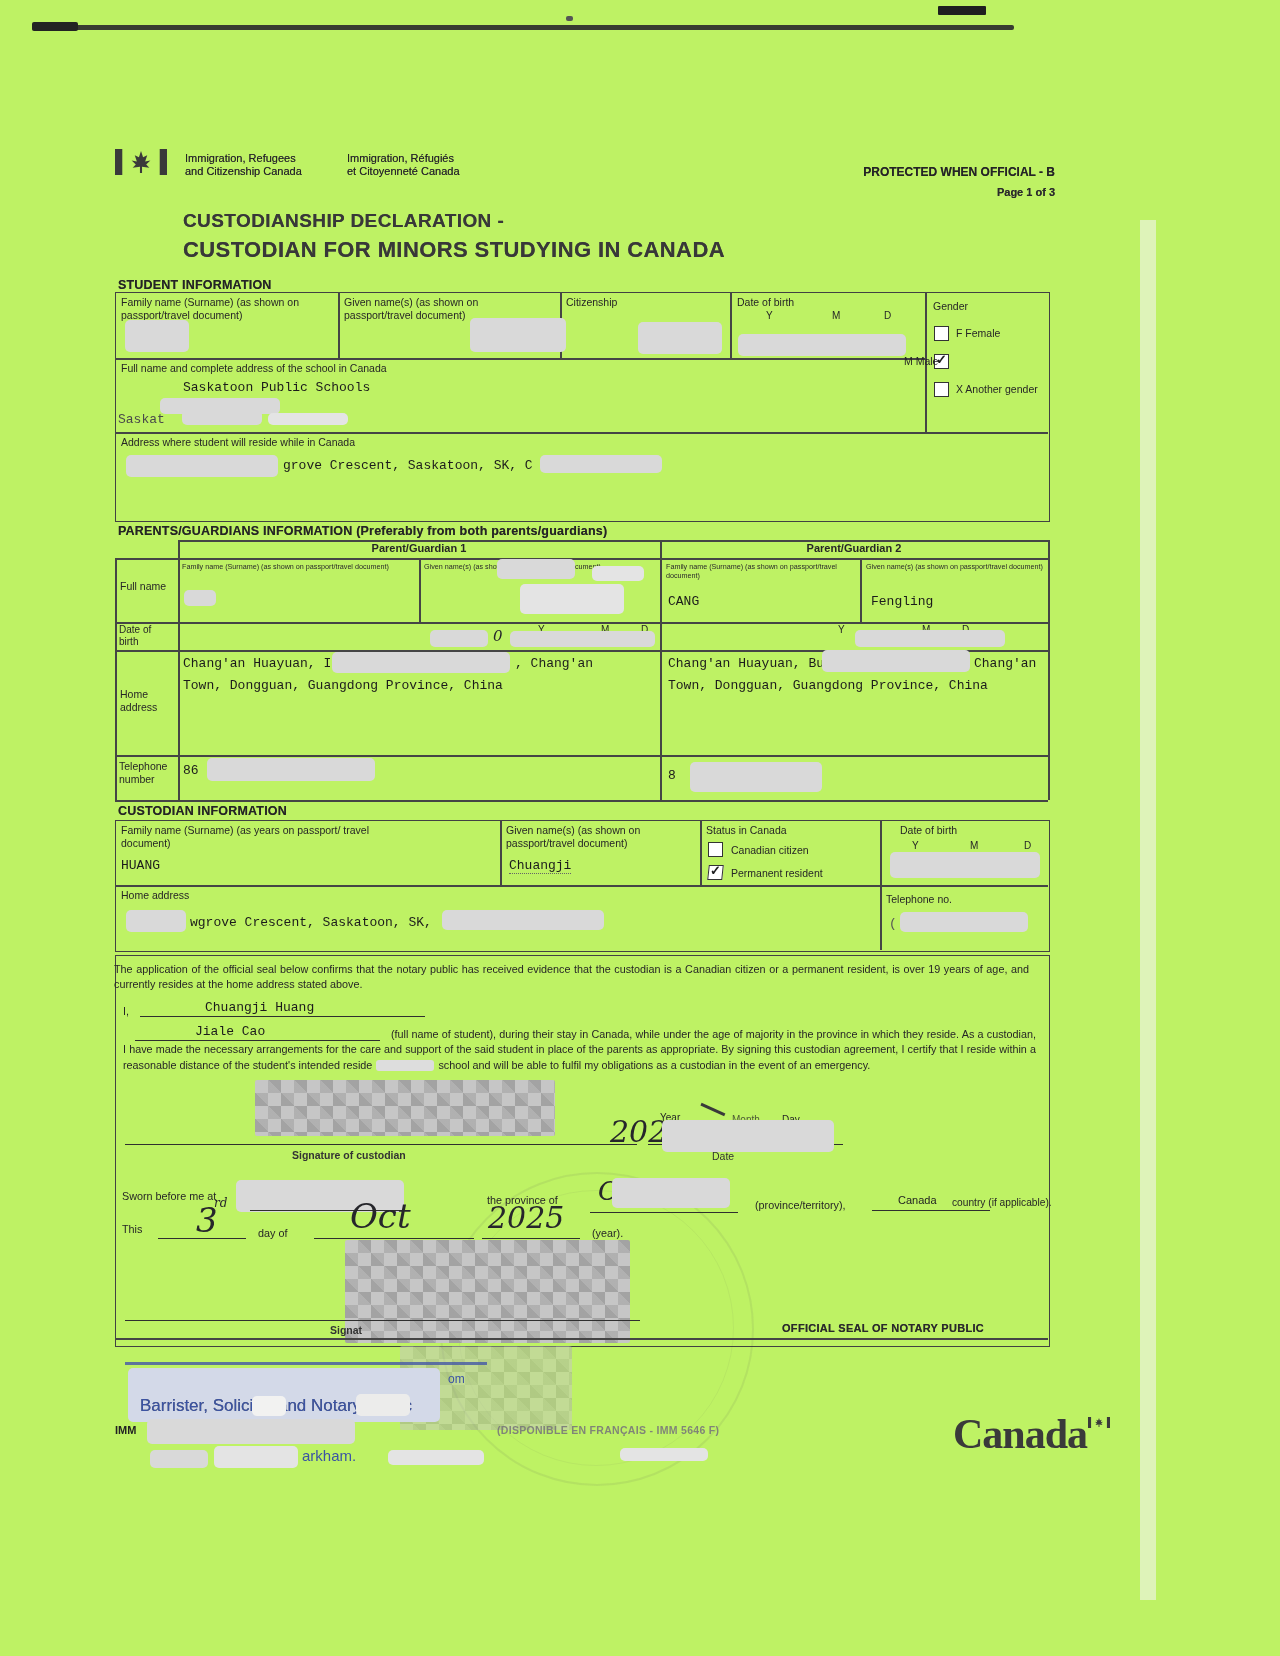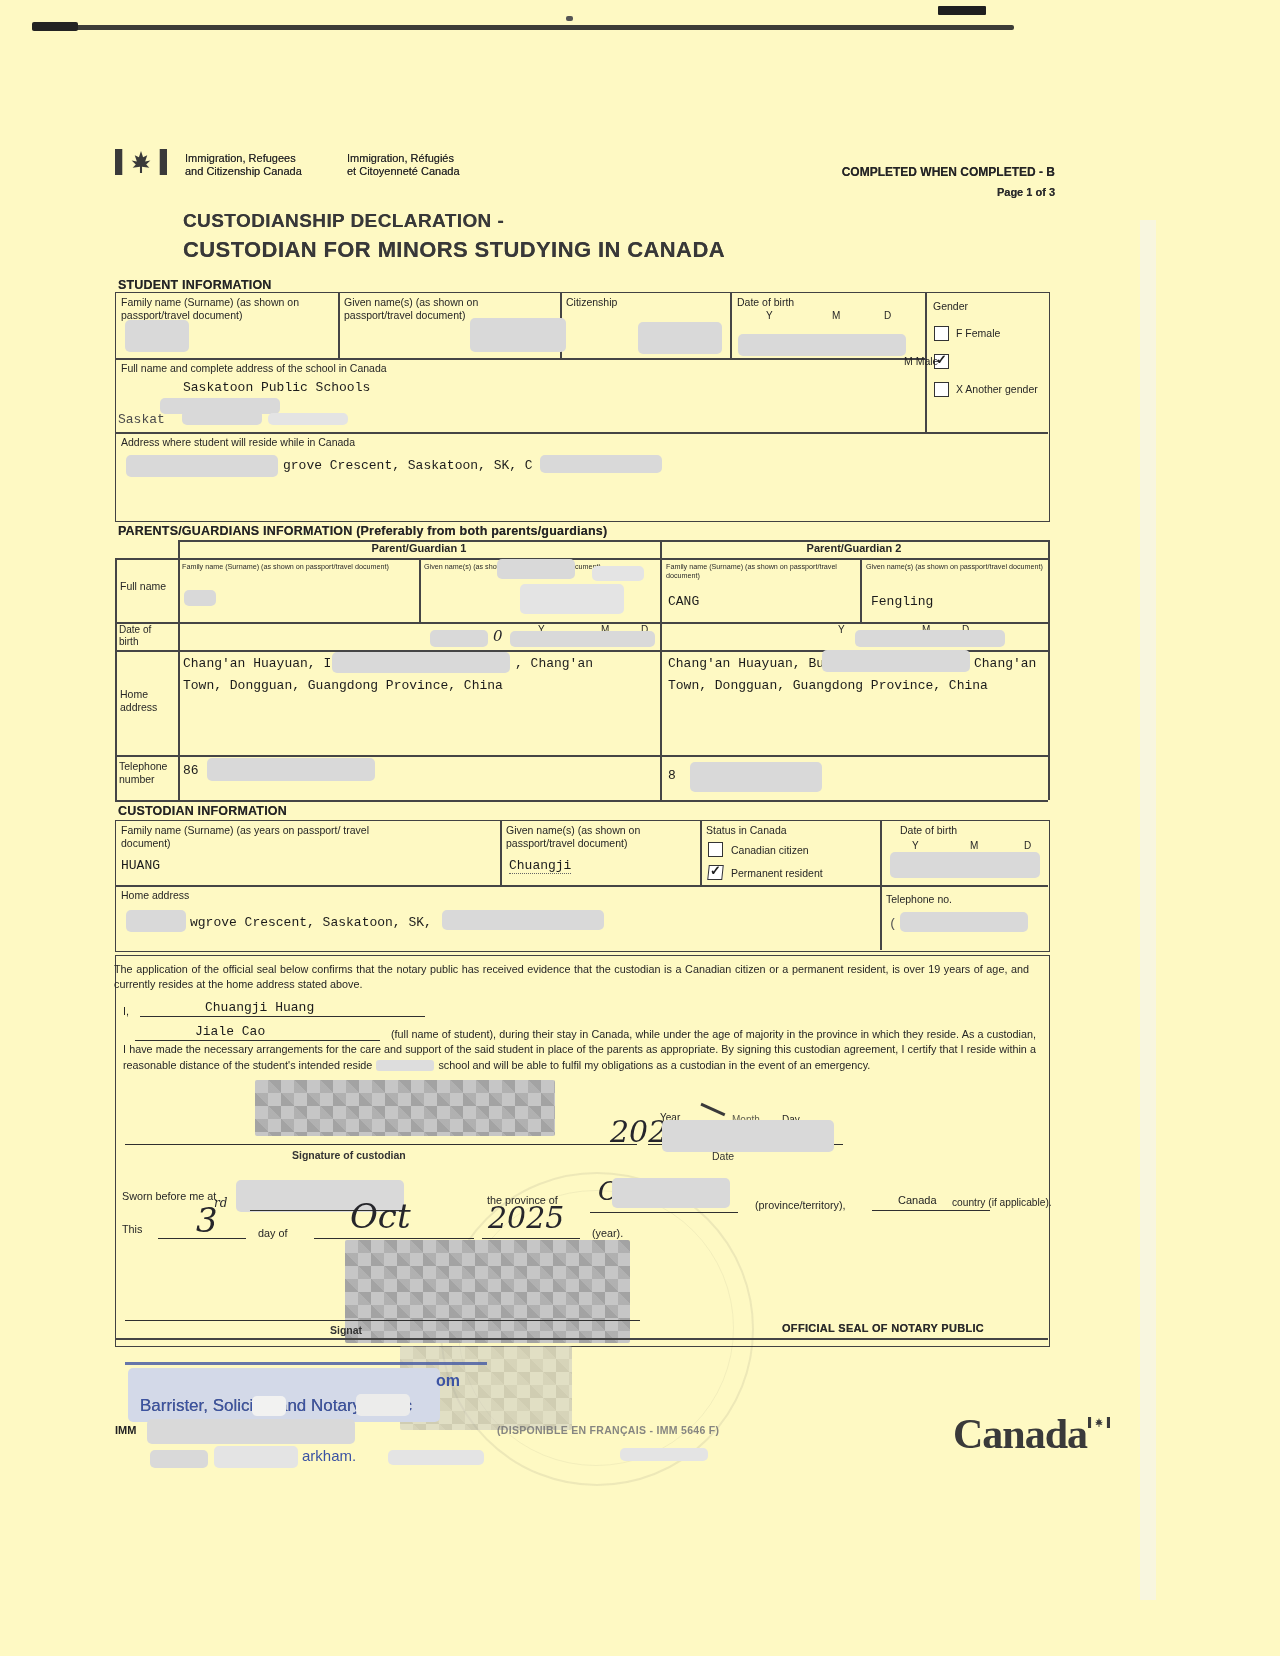--- a/index.html
+++ b/index.html
@@ -1,16 +1,16 @@
 <!DOCTYPE html>
 <html><head>
 <meta charset="utf-8">
 <style>
   html,body{margin:0;padding:0;background:#e9e9e9}
-  .page{position:relative;width:1280px;height:1656px;background:#fef9c3;font-family:"Liberation Sans",sans-serif;color:#2b2b2b;overflow:hidden;margin:0 auto}
+  .page{position:relative;width:1280px;height:1656px;background:#bef264;font-family:"Liberation Sans",sans-serif;color:#2b2b2b;overflow:hidden;margin:0 auto}
   .abs{position:absolute}
   .vl{position:absolute;width:1.5px;background:#454545}
   .hl{position:absolute;height:1.5px;background:#454545}
   .boxb{position:absolute;border:1.6px solid #424242}
   .sec{position:absolute;font-size:12.5px;font-weight:bold;color:#242424;letter-spacing:.2px;text-shadow:0 0 .5px rgba(60,60,60,.7)}
   .lbl{position:absolute;font-size:10.5px;line-height:1.22;color:#262626}
   .lbl-sm{position:absolute;font-size:7.2px;line-height:1.3;color:#2a2a2a}
   .ymd{position:absolute;font-size:10px;color:#262626}
   .typed{position:absolute;font-family:"Liberation Mono","DejaVu Sans Mono",monospace;font-size:13px;color:#1b1b1b;white-space:nowrap}
   .hand{position:absolute;font-family:"DejaVu Serif",serif;font-style:italic;color:#26262b;white-space:nowrap}
@@ -53,21 +53,21 @@
       </svg>
   </span>
   <div class="lbl fuzzy" style="left:185px;top:152px;font-size:11px">
     <div>Immigration, Refugees</div>
     <div>and Citizenship Canada</div>
   </div>
   <div class="lbl fuzzy" style="left:347px;top:152px;font-size:11px">
     <div>Immigration, Réfugiés</div>
     <div>et Citoyenneté Canada</div>
   </div>
-  <div class="abs fuzzy" style="left:760px;top:165px;width:295px;text-align:right;font-size:12px;font-weight:bold;color:#242424">COMPLETED WHEN COMPLETED - B</div>
+  <div class="abs fuzzy" style="left:760px;top:165px;width:295px;text-align:right;font-size:12px;font-weight:bold;color:#242424">PROTECTED WHEN OFFICIAL - B</div>
   <div class="abs fuzzy" style="left:900px;top:186px;width:155px;text-align:right;font-size:11px;font-weight:bold;color:#2a2a2a">Page 1 of 3</div>
 
   <div class="abs fuzzy" style="left:183px;top:210px;font-size:19px;font-weight:bold;letter-spacing:.4px;color:#383838">CUSTODIANSHIP DECLARATION -</div>
   <div class="abs fuzzy" style="left:183px;top:237px;font-size:22px;font-weight:bold;letter-spacing:.4px;color:#383838">CUSTODIAN FOR MINORS STUDYING IN CANADA</div>
 
   <div class="sec" style="left:118px;top:278px">STUDENT INFORMATION</div>
   <div class="boxb" style="left:115px;top:292px;width:933px;height:228px"></div>
   <div class="vl" style="left:338px;top:292px;height:66px"></div>
   <div class="vl" style="left:560px;top:292px;height:66px"></div>
   <div class="vl" style="left:730px;top:292px;height:66px"></div>
@@ -261,21 +261,21 @@
 
   <div class="uline" style="left:125px;top:1306px;width:515px;height:14px"></div>
   <div class="abs" style="left:330px;top:1324px;font-size:10.5px;font-weight:bold;color:#333">Signat</div>
   <div class="abs fuzzy" style="left:782px;top:1322px;font-size:11px;font-weight:bold;letter-spacing:.3px;color:#2a2a2a">OFFICIAL SEAL OF NOTARY PUBLIC</div>
   <div class="hl" style="left:115px;top:1338px;width:933px"></div>
 
   <div class="mos lt" style="left:400px;top:1346px;width:172px;height:84px"></div>
 
   <div class="abs" style="left:125px;top:1362px;width:362px;height:2.5px;background:#4b5fa5;opacity:.85"></div>
   <div class="red blue" style="left:128px;top:1368px;width:312px;height:54px"></div>
-  <span class="abs blue-t" style="left:436px;top:1372px;font-size:16px;font-weight:700">om</span>
+  <span class="abs blue-t" style="left:448px;top:1372px;font-size:12px;font-weight:400">om</span>
 
   <div class="abs blue-t fuzzy" style="left:140px;top:1396px;font-size:17px">Barrister, Solicitor and Notary Public</div>
   <div class="red lt" style="left:252px;top:1396px;width:34px;height:20px;background:#f2f2f1"></div>
   <div class="red lt" style="left:356px;top:1394px;width:54px;height:22px;background:#ececeb"></div>
 
   <span class="abs" style="left:115px;top:1424px;font-size:11px;font-weight:bold;color:#222">IMM</span>
   <div class="red" style="left:147px;top:1419px;width:208px;height:25px"></div>
   <div class="red" style="left:150px;top:1450px;width:58px;height:18px"></div>
   <div class="red lt" style="left:214px;top:1446px;width:84px;height:22px"></div>
   <span class="abs blue-t" style="left:302px;top:1447px;font-size:15px">arkham.</span>

